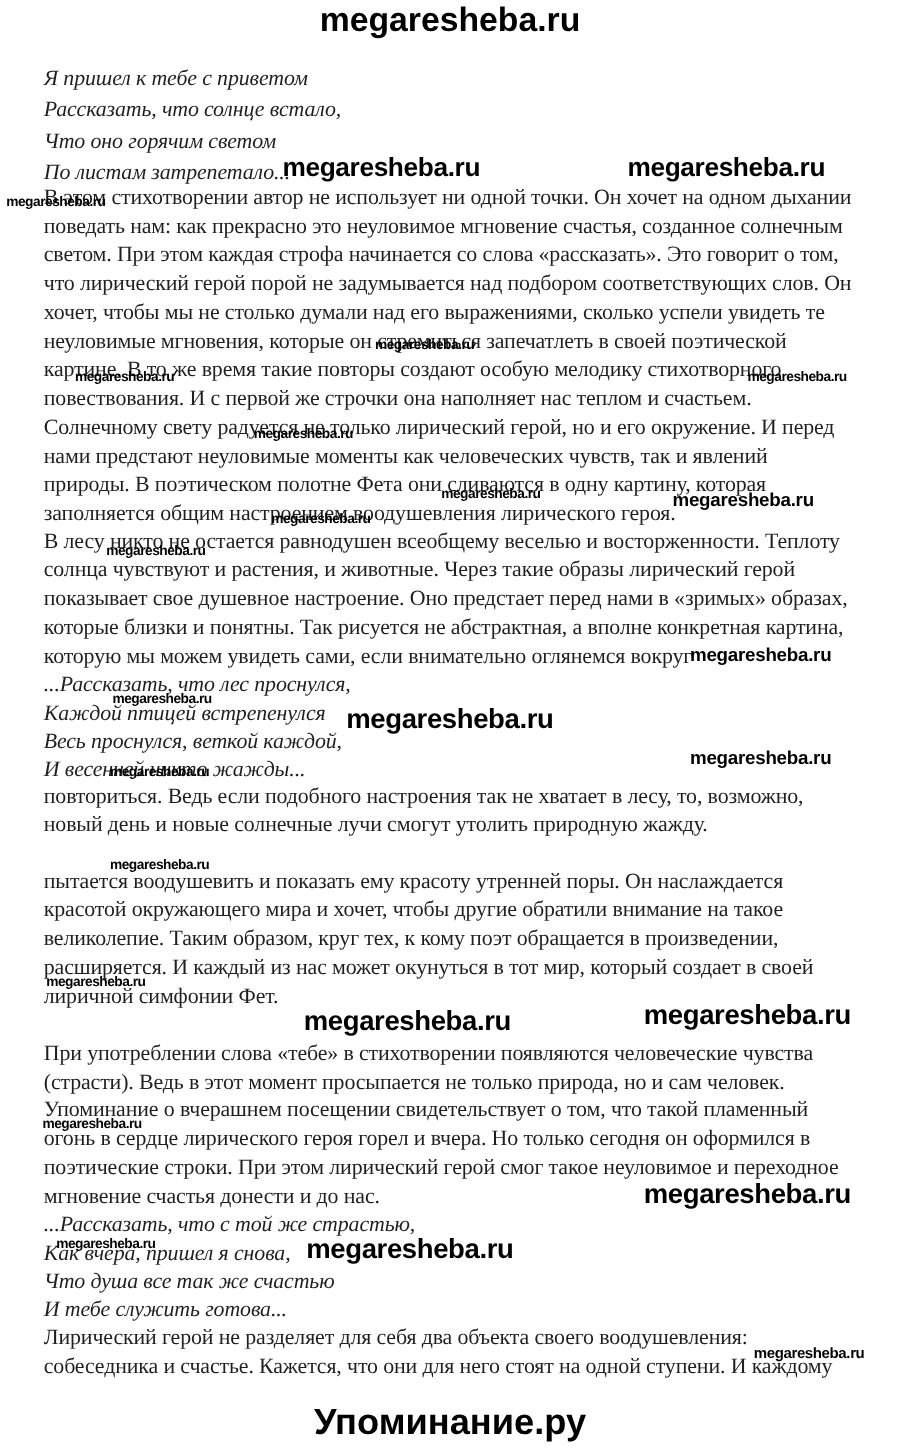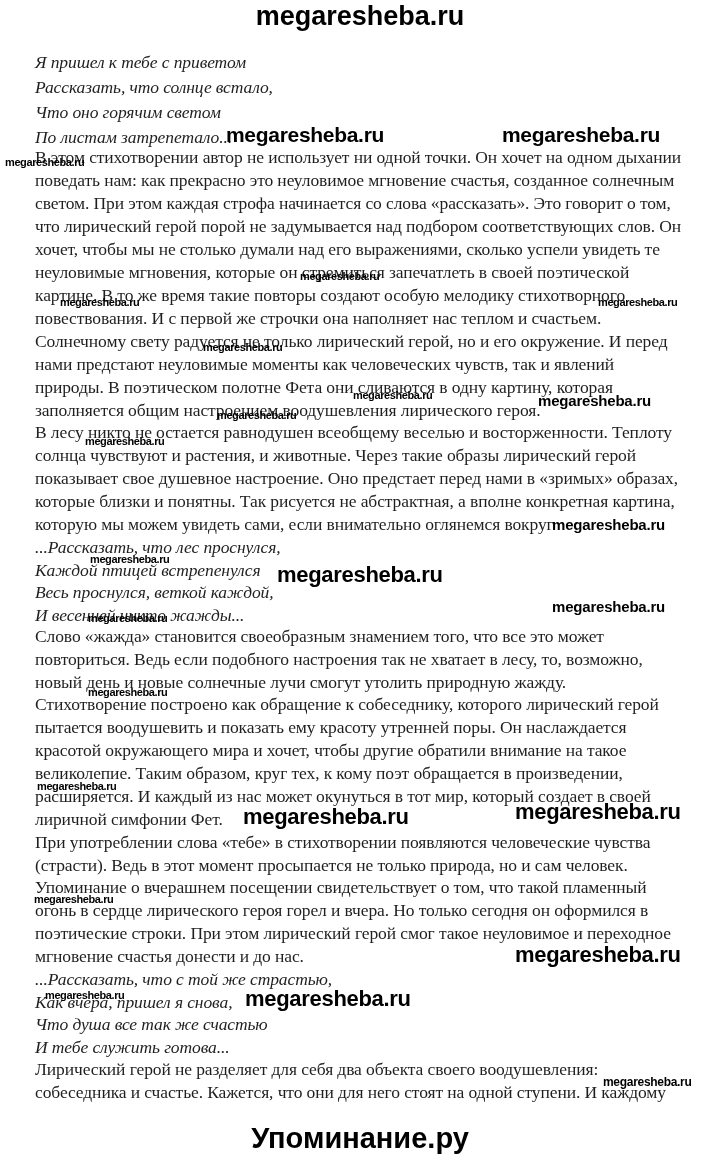--- a/index.html
+++ b/index.html
@@ -114,26 +114,24 @@
     </div>
 
   <div class="block poem poem-2">
       <div class="line">...Рассказать, что лес проснулся,</div>
       <div class="line">Каждой птицей встрепенулся</div>
       <div class="line">Весь проснулся, веткой каждой,</div>
       <div class="line">И весенней никто жажды...</div>
     </div>
 
   <div class="block para para-4">
-      <div class="line">Слово «жажда» становится своеобразным знамением того, что все это может</div>
       <div class="line">повториться. Ведь если подобного настроения так не хватает в лесу, то, возможно,</div>
       <div class="line">новый день и новые солнечные лучи смогут утолить природную жажду.</div>
     </div>
   <div class="block para para-5">
-      <div class="line">Стихотворение построено как обращение к собеседнику, которого лирический герой</div>
       <div class="line">пытается воодушевить и показать ему красоту утренней поры. Он наслаждается</div>
       <div class="line">красотой окружающего мира и хочет, чтобы другие обратили внимание на такое</div>
       <div class="line">великолепие. Таким образом, круг тех, к кому поэт обращается в произведении,</div>
       <div class="line">расширяется. И каждый из нас может окунуться в тот мир, который создает в своей</div>
       <div class="line">лиричной симфонии Фет.</div>
     </div>
   <div class="block para para-6">
       <div class="line">При употреблении слова «тебе» в стихотворении появляются человеческие чувства</div>
       <div class="line">(страсти). Ведь в этот момент просыпается не только природа, но и сам человек.</div>
     </div>

